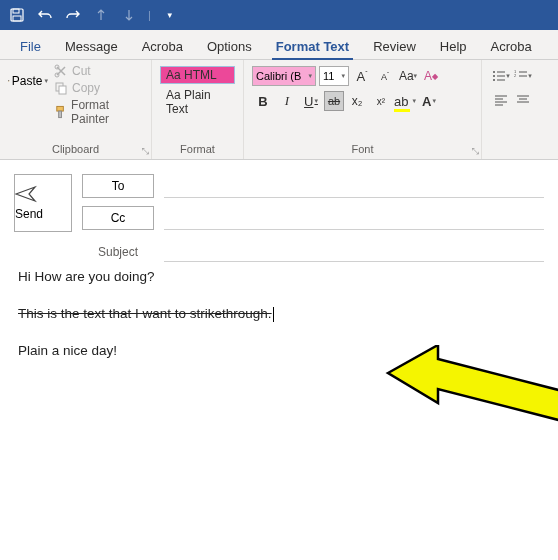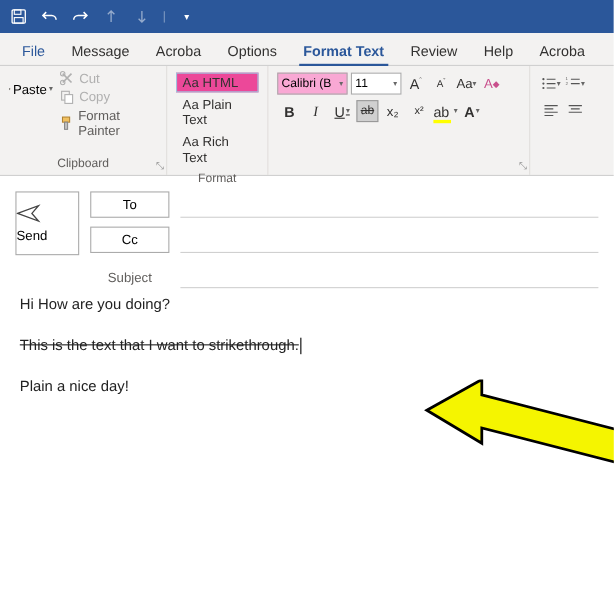--- a/index.html
+++ b/index.html
@@ -30,21 +30,21 @@
 .clip-item.disabled { color: #b0b0b0; }
 .clip-item svg { width: 14px; height: 14px; }
 
 .format-group .group-body { flex-direction: column; gap: 2px; padding: 2px; }
 .fmt-item { font-size: 12px; padding: 2px 6px; color: #323130; }
 .fmt-item.active { background: #ec4899; border: 1px solid #a0c0dd; padding: 1px 5px; }
 
 .font-group .group-body { flex-direction: column; gap: 4px; padding: 2px; }
 .font-row1 { display: flex; gap: 3px; align-items: center; }
 .font-name { width: 64px; height: 20px; border: 1px solid #ababab; background: #f9a8d4; font-size: 11px; padding: 1px 3px; display: flex; justify-content: space-between; align-items: center; }
-.font-size { width: 46px; height: 20px; border: 1px solid #ababab; background: #fff; font-size: 11px; padding: 1px 3px; display: flex; justify-content: space-between; align-items: center; }
+.font-size { width: 30px; height: 20px; border: 1px solid #ababab; background: #fff; font-size: 11px; padding: 1px 3px; display: flex; justify-content: space-between; align-items: center; }
 .tbtn { width: 20px; height: 20px; display: flex; align-items: center; justify-content: center; font-size: 12px; color: #323130; }
 .tbtn.smallA { font-size: 9px; }
 .font-row2 { display: flex; gap: 2px; align-items: center; }
 .fbtn { width: 22px; height: 22px; display: flex; align-items: center; justify-content: center; font-size: 13px; color: #323130; }
 .fbtn.bold { font-weight: bold; }
 .fbtn.italic { font-style: italic; font-family: Georgia, serif; }
 .fbtn.underline { text-decoration: underline; }
 .fbtn.strike { text-decoration: line-through; background: #d0d0d0; border: 1px solid #999; width: 20px; height: 20px; font-size: 11px; }
 .fbtn.sub { font-size: 12px; }
 .fbtn.sup { font-size: 10px; }
@@ -168,21 +168,20 @@
       </div>
     </div>
     <div class="group-label">Clipboard</div>
     <span class="launcher">⤡</span>
   </div>
 
   <div class="group format-group" style="width:92px">
     <div class="group-body">
       <div class="fmt-item active">Aa HTML</div>
       <div class="fmt-item">Aa Plain Text</div>
-      <div class="fmt-item">Aa Rich Text</div>
     </div>
     <div class="group-label">Format</div>
   </div>
 
   <div class="group font-group" style="width:238px">
     <div class="group-body">
       <div class="font-row1">
         <div class="font-name">
           <span>Calibri (B</span>
           <span class="dropdown-caret">▾</span>
@@ -219,20 +218,21 @@
               <path d="M1 1 L6 5 L1 9" fill="none" stroke="#666"></path>
             </svg>
           <span class="dropdown-caret">▾</span>
         </div>
         <div class="fbtn color-btn">
           <span style="position:relative;font-weight:bold">A</span>
           <span class="dropdown-caret">▾</span>
         </div>
       </div>
     </div>
+    <div class="group-label">Font</div>
     <span class="launcher">⤡</span>
   </div>
 
   <div class="group para-group" style="flex:1;border-right:none">
     <div class="group-body">
       <div class="para-row">
         <div class="pbtn">
             <svg viewBox="0 0 14 14">
               <circle cx="2" cy="3" r="1" fill="#555"></circle>
               <line x1="5" y1="3" x2="13" y2="3" stroke="#555"></line>

